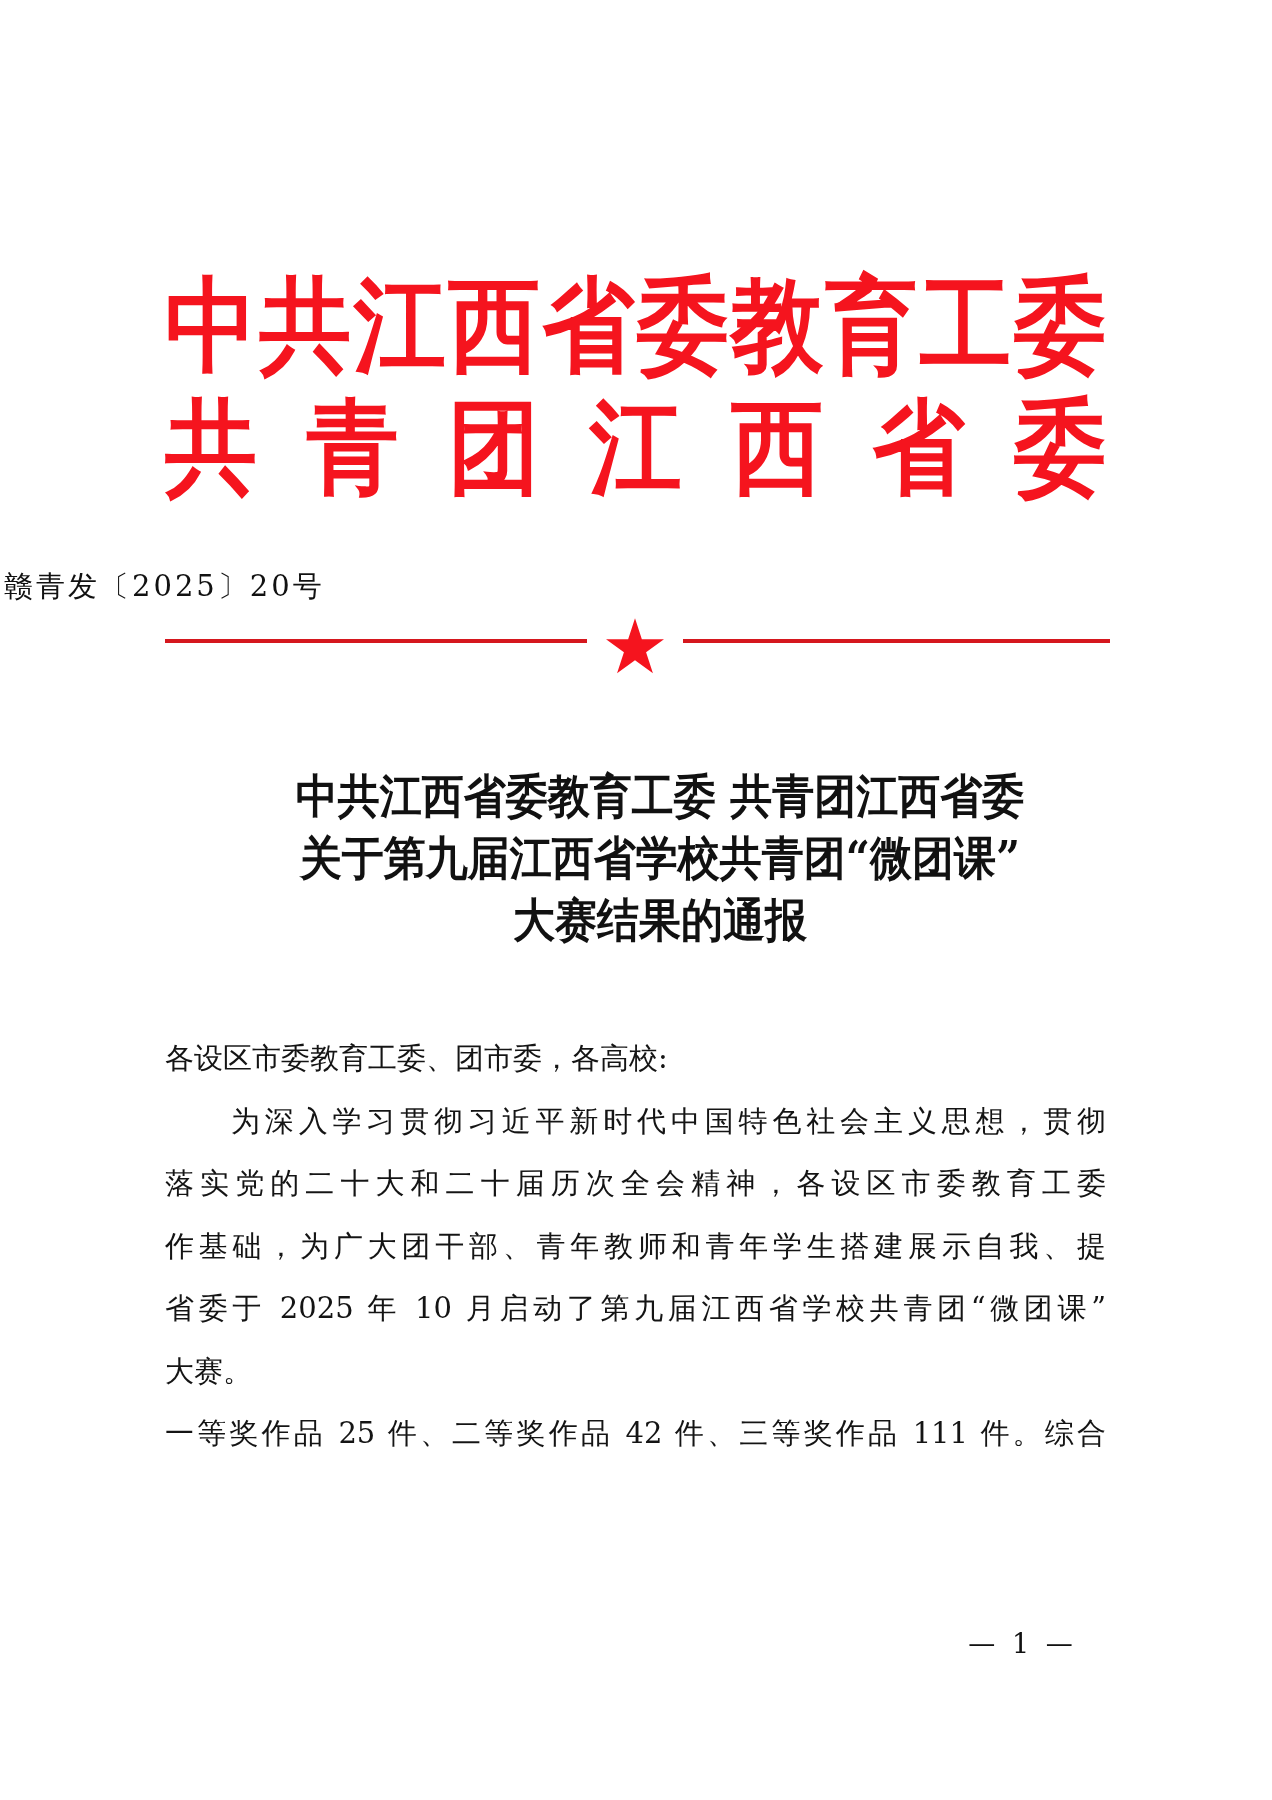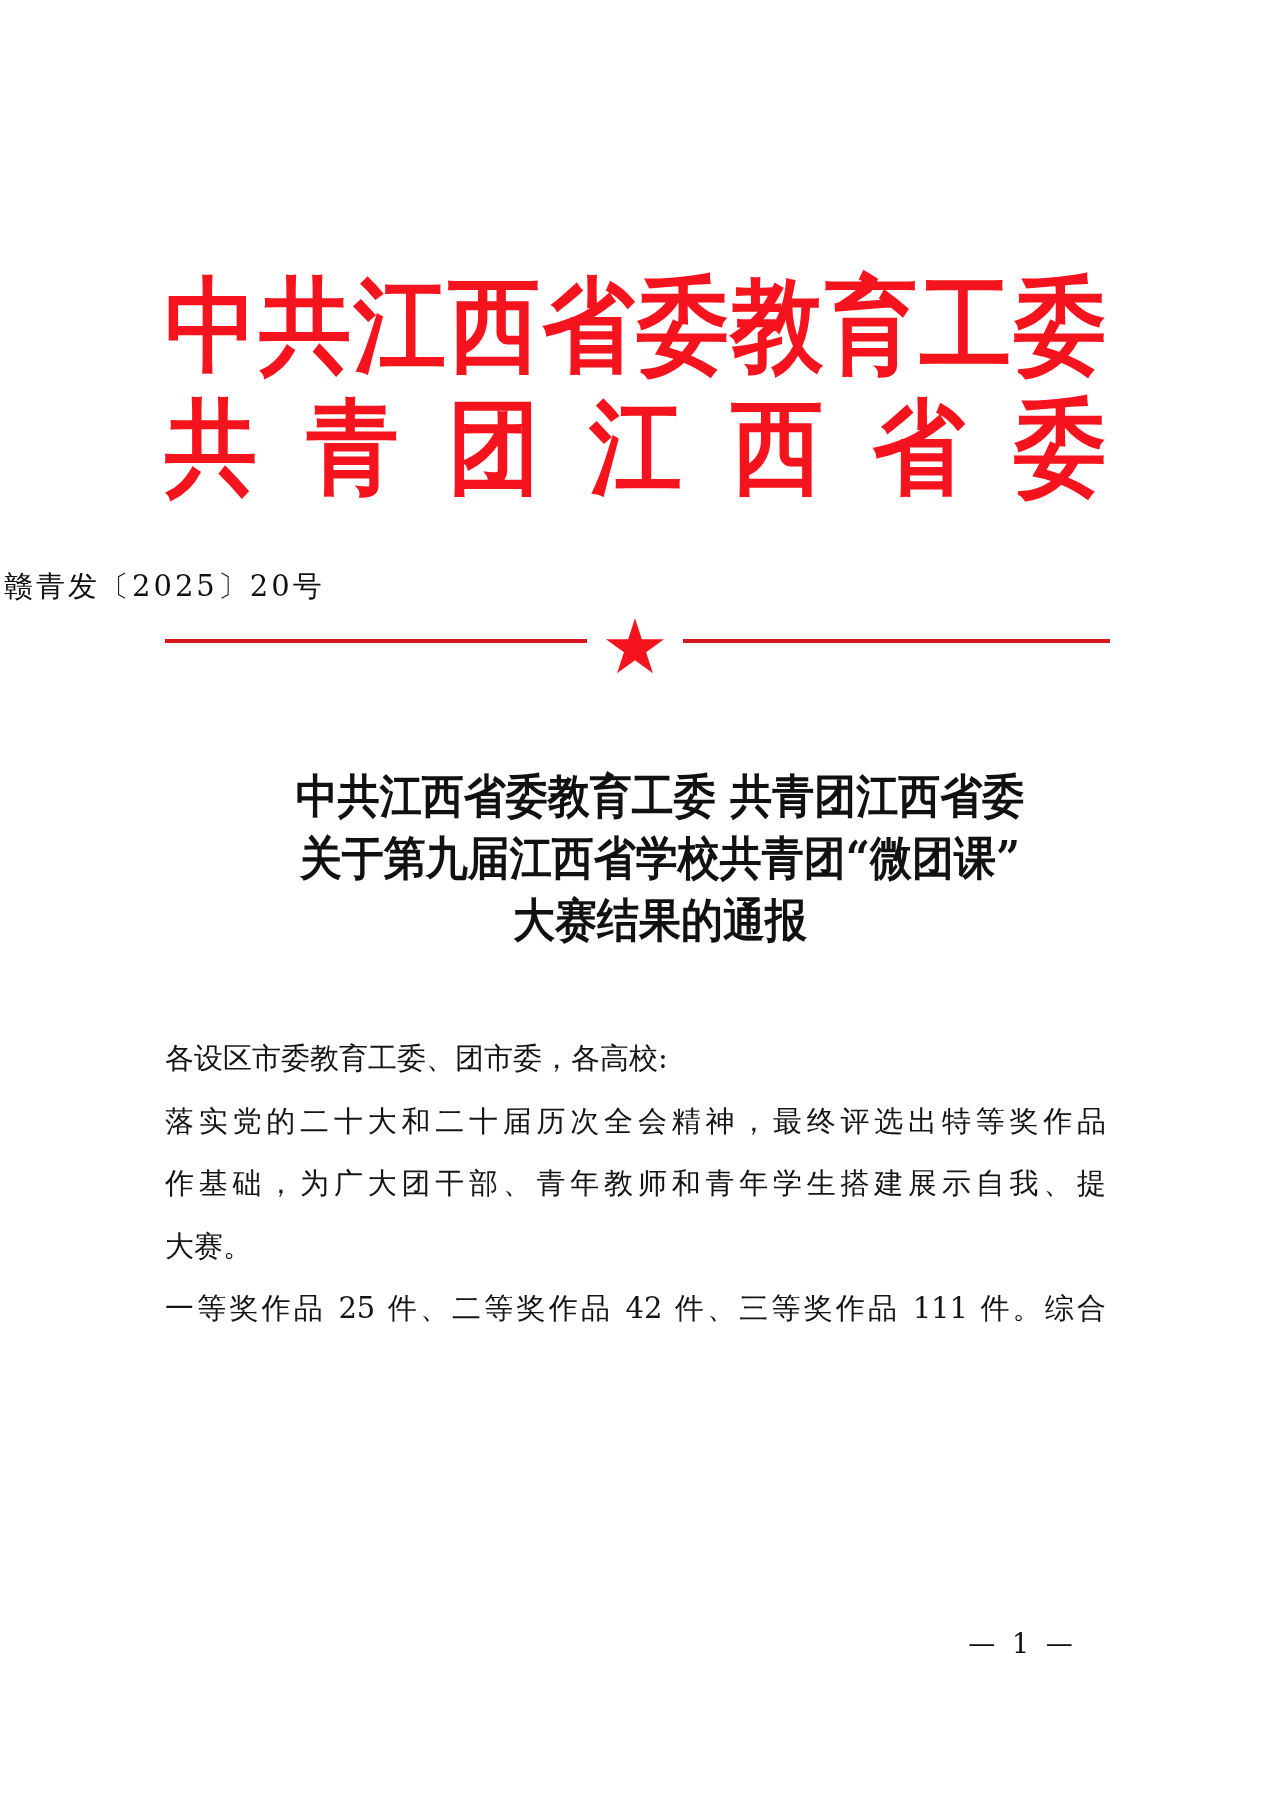--- a/index.html
+++ b/index.html
@@ -175,21 +175,23 @@
   <div class="rule rule-right"></div>
 
   <div class="title">
     <div class="title-line"><span>中共江西省委教育工委  共青团江西省委</span></div>
     <div class="title-line"><span>关于第九届江西省学校共青团“微团课”</span></div>
     <div class="title-line"><span>大赛结果的通报</span></div>
   </div>
 
   <div class="body-text">
     <div class="body-line noj">各设区市委教育工委、团市委，各高校:</div>
-    <div class="body-line">落实党的二十大和二十届历次全会精神，最终评选出特等奖作品</div>
+    <div class="body-line indent">为深入学习贯彻习近平新时代中国特色社会主义思想，贯彻</div>
+    <div class="body-line">落实党的二十大和二十届历次全会精神，各设区市委教育工委</div>
     <div class="body-line">作基础，为广大团干部、青年教师和青年学生搭建展示自我、提</div>
+    <div class="body-line">省委于 2025 年 10 月启动了第九届江西省学校共青团“微团课”</div>
     <div class="body-line noj">大赛。</div>
     <div class="body-line">一等奖作品 25 件、二等奖作品 42 件、三等奖作品 111 件。综合</div>
   </div>
 
   <div class="page-number">— 1 —</div>
 
 </div>
 
 </body></html>

